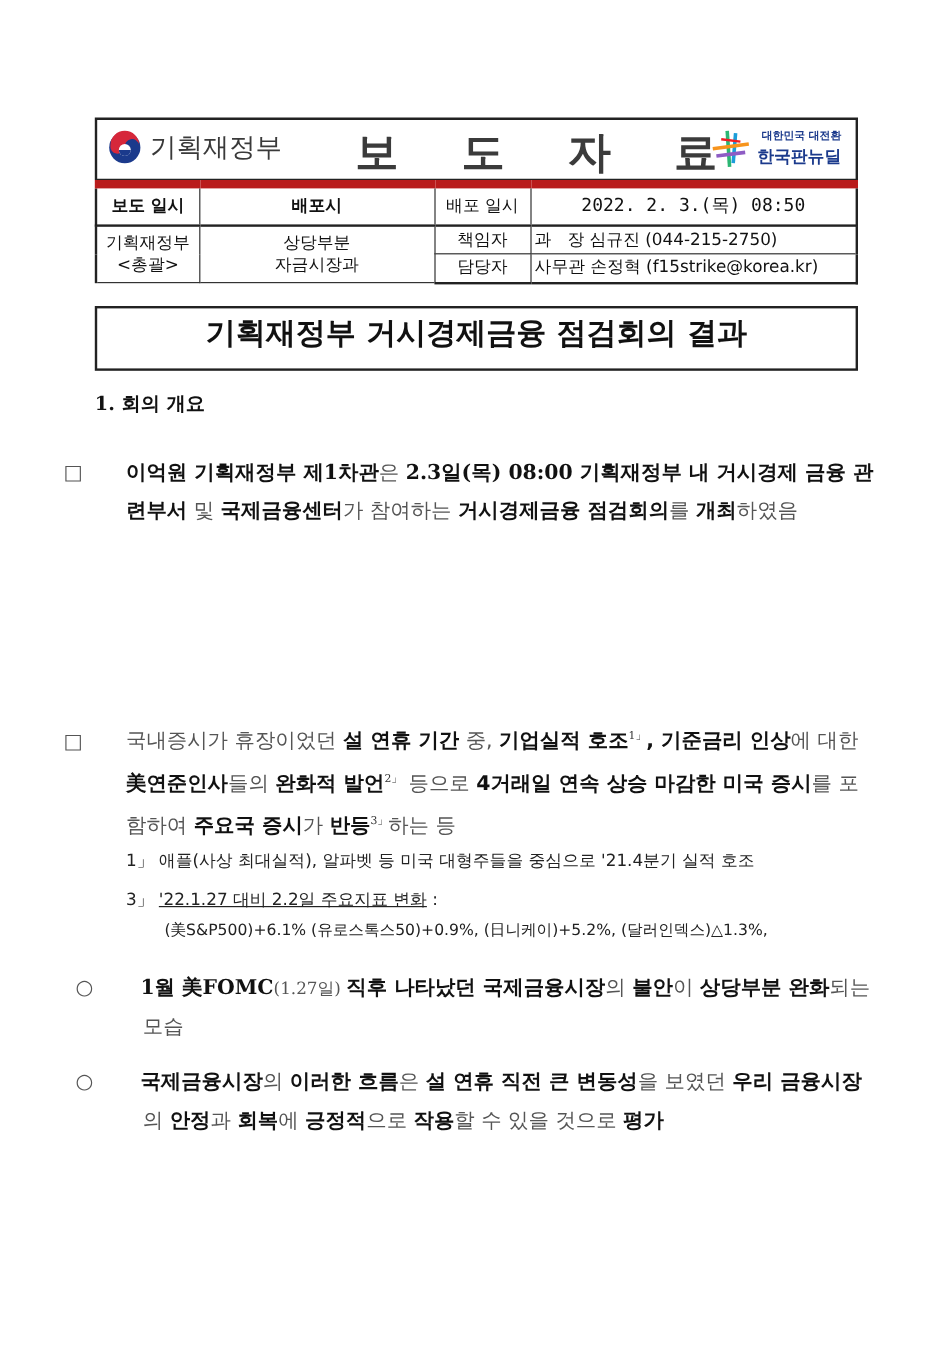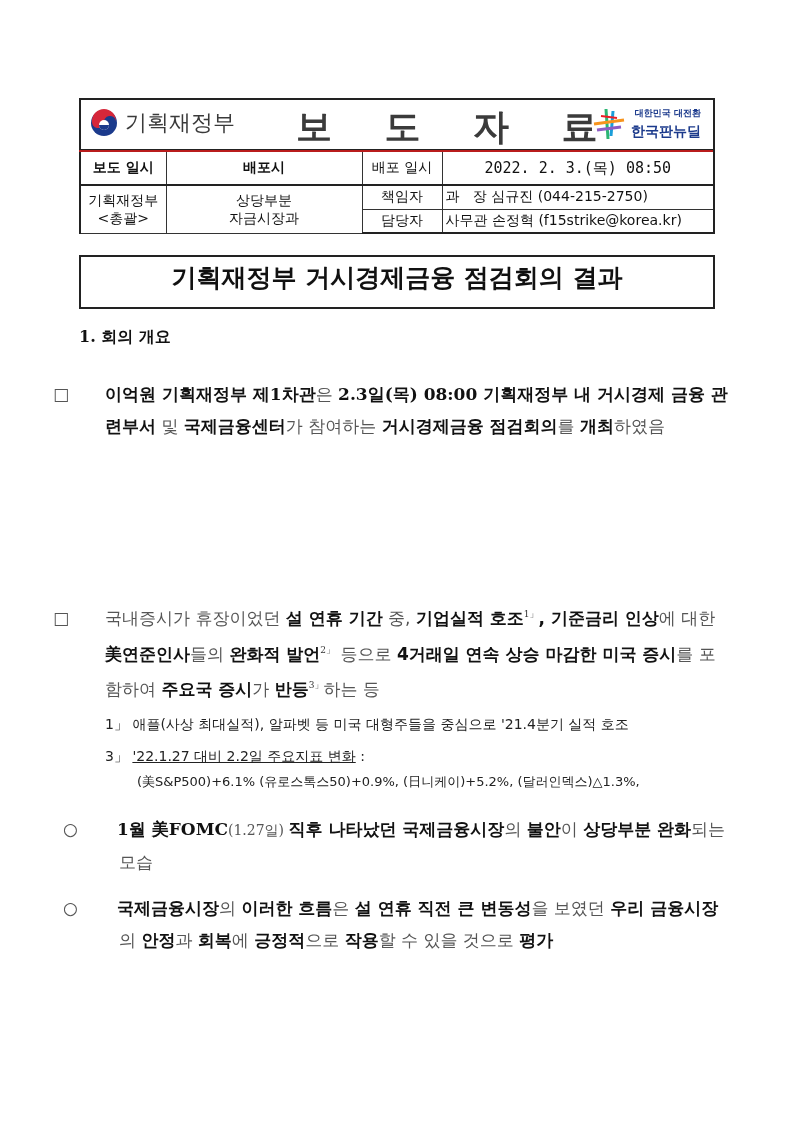--- a/index.html
+++ b/index.html
@@ -11,21 +11,21 @@
     .logo-mof .ministry { margin-left: 6px; font-size: 22px; color: #3a3a3a; letter-spacing: 0px; font-family: "DejaVu Sans", sans-serif; }
     .press-title { position: absolute; left: 215px; top: 3px; font-size: 36px; font-weight: bold; color: #3b3b3b; letter-spacing: 20px; font-family: "DejaVu Sans", sans-serif; }
     .logo-newdeal { position: absolute; right: 12px; top: 6px; display: flex; align-items: center; }
     .logo-newdeal .mark { width: 36px; height: 36px; }
     .logo-newdeal .txt { margin-left: 4px; display: flex; flex-direction: column; align-items: flex-end; }
     .logo-newdeal .sub { font-size: 9px; font-weight: bold; color: #1b3a8c; }
     .logo-newdeal .main { font-size: 14px; font-weight: bold; color: #1b3a8c; line-height: 22px; }
 
     table.info { position: absolute; left: 79px; top: 150px; width: 636px; border-collapse: collapse; font-size: 14px; font-family: "DejaVu Sans", sans-serif; }
     table.info td { border: 1px solid #333; padding: 0 4px; text-align: center; height: 30px; box-sizing: border-box; }
-    table.info tr.r1 td { height: 34px; border-top: 2px solid #b91c1c; border-bottom: 2px solid #222; }
+    table.info tr.r1 td { height: 34px; border-top: 7px solid #b91c1c; border-bottom: 2px solid #222; }
     table.info .c1 { width: 86px; }
     table.info .c2 { width: 196px; }
     table.info .c3 { width: 80px; }
     table.info .bold { font-weight: bold; }
     table.info .left { text-align: left; padding-left: 3px; }
     table.info .outer-left { border-left: 2px solid #222; }
     table.info .outer-right { border-right: 2px solid #222; }
     table.info tr.last td { border-bottom: 2px solid #222; }
     table.info .mono { font-family: "DejaVu Sans Mono", monospace; font-size: 15px; }
     table.info td.small { height: 24px; }
@@ -112,21 +112,21 @@
   </div>
 
 </div>
 
 <div class="body-text" style="top:568px;">
 
   <div class="para indent1" style="margin-top:30px;">
     <span class="marker lt">□</span><span class="lt sans">국내증시가 휴장이었던 </span><b class="sans">설 연휴 기간</b><span class="lt sans"> 중, </span><b class="sans">기업실적 호조</b><sup>1」</sup><b class="sans">, 기준금리 인상</b><span class="lt sans">에 대한 </span><b class="sans">美연준인사</b><span class="lt sans">들의 </span><b class="sans">완화적 발언</b><sup>2」</sup><span class="lt sans"> 등으로 </span><b class="sans">4거래일 연속 상승 마감한 미국 증시</b><span class="lt sans">를 포함하여 </span><b class="sans">주요국 증시</b><span class="lt sans">가 </span><b class="sans">반등</b><sup>3」</sup><span class="lt sans">하는 등</span>
   </div>
 
-  <div class="fn" style="margin-top:6px;">
+  <div class="fn" style="margin-top:0;">
     <span>1」</span> <span>애플(사상 최대실적), 알파벳 등 미국 대형주들을 중심으로 '21.4분기 실적 호조</span>
   </div>
   <div class="fn" style="margin-top:6px;">
     <span>3」</span> <span class="u">'22.1.27 대비 2.2일 주요지표 변화</span><span> :</span>
     <span class="indentline">(美S&amp;P500)+6.1% (유로스톡스50)+0.9%, (日니케이)+5.2%, (달러인덱스)△1.3%,</span>
   </div>
 
   <div class="para indent2" style="margin-top:18px;">
     <span class="marker lt">○</span><b>1월 美FOMC</b><span class="lt" style="font-size:14px;">(1.27일) </span><b>직후 나타났던 국제금융시장</b><span class="lt">의 </span><b>불안</b><span class="lt">이 </span><b>상당부분 완화</b><span class="lt">되는 모습</span>
   </div>

